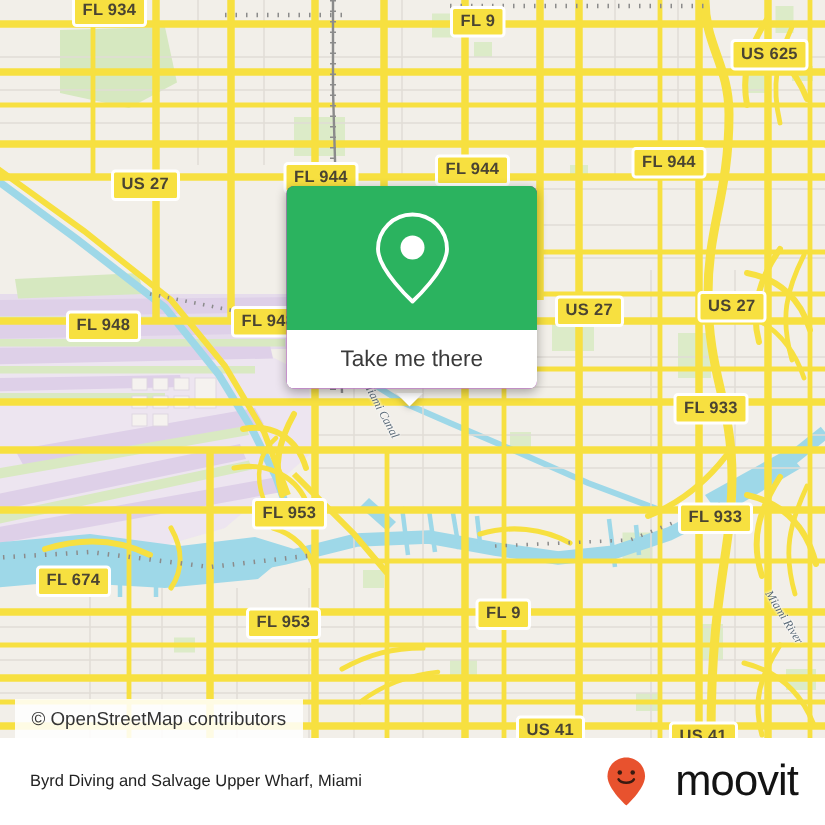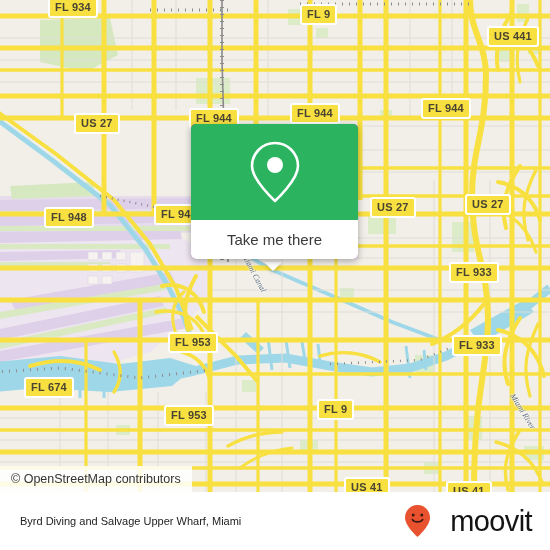--- a/index.html
+++ b/index.html
@@ -395,21 +395,21 @@
 
     <div class="water-label" style="left:248px; top:252px; transform: rotate(62deg); transform-origin: left top;">
       <span>Miami Canal</span>
     </div>
     <div class="water-label" style="left:516px; top:392px; transform: rotate(58deg); transform-origin: left top;">
       <span>Miami River</span>
     </div>
 
     <div class="shield" style="left:48px; top:-3px;">FL 934</div>
     <div class="shield" style="left:300px; top:4px;">FL 9</div>
-    <div class="shield" style="left:487px; top:26px;">US 441</div>
+    <div class="shield" style="left:487px; top:26px;">US 625</div>
     <div class="shield" style="left:189px; top:108px;">FL 944</div>
     <div class="shield" style="left:290px; top:103px;">FL 944</div>
     <div class="shield" style="left:421px; top:98px;">FL 944</div>
     <div class="shield" style="left:74px; top:113px;">US 27</div>
     <div class="shield" style="left:44px; top:207px;">FL 948</div>
     <div class="shield" style="left:154px; top:204px;">FL 948</div>
     <div class="shield" style="left:370px; top:197px;">US 27</div>
     <div class="shield" style="left:465px; top:194px;">US 27</div>
     <div class="shield" style="left:449px; top:262px;">FL 933</div>
     <div class="shield" style="left:168px; top:332px;">FL 953</div>
@@ -426,21 +426,21 @@
         <svg width="52" height="64" viewBox="0 0 52 64" xmlns="http://www.w3.org/2000/svg">
           <path d="M26 3 C13.3 3 3 13.3 3 26 C3 40 26 61 26 61 C26 61 49 40 49 26 C49 13.3 38.7 3 26 3 Z" fill="none" stroke="#ffffff" stroke-width="2.6" stroke-linejoin="round"></path>
           <circle cx="26" cy="25" r="8" fill="#ffffff"></circle>
         </svg>
       </div>
       <div id="popup-foot">
         <span id="popup-foot-label">Take me there</span>
       </div>
     </div>
 
-    <div id="attribution" style="width: 191.719px;">
+    <div id="attribution" style="width: 191.719px; margin-left: 10px;">
       <span id="attribution-text">© OpenStreetMap contributors</span>
     </div>
 
   </div>
 
   <div id="footer">
     <span id="footer-title">Byrd Diving and Salvage Upper Wharf, Miami</span>
     <div id="brand">
       <svg width="27" height="34" viewBox="0 0 27 34" xmlns="http://www.w3.org/2000/svg">
         <path d="M13.5 1 C6.6 1 1 6.6 1 13.5 C1 22 13.5 33 13.5 33 C13.5 33 26 22 26 13.5 C26 6.6 20.4 1 13.5 1 Z" fill="#e8522e"></path>

